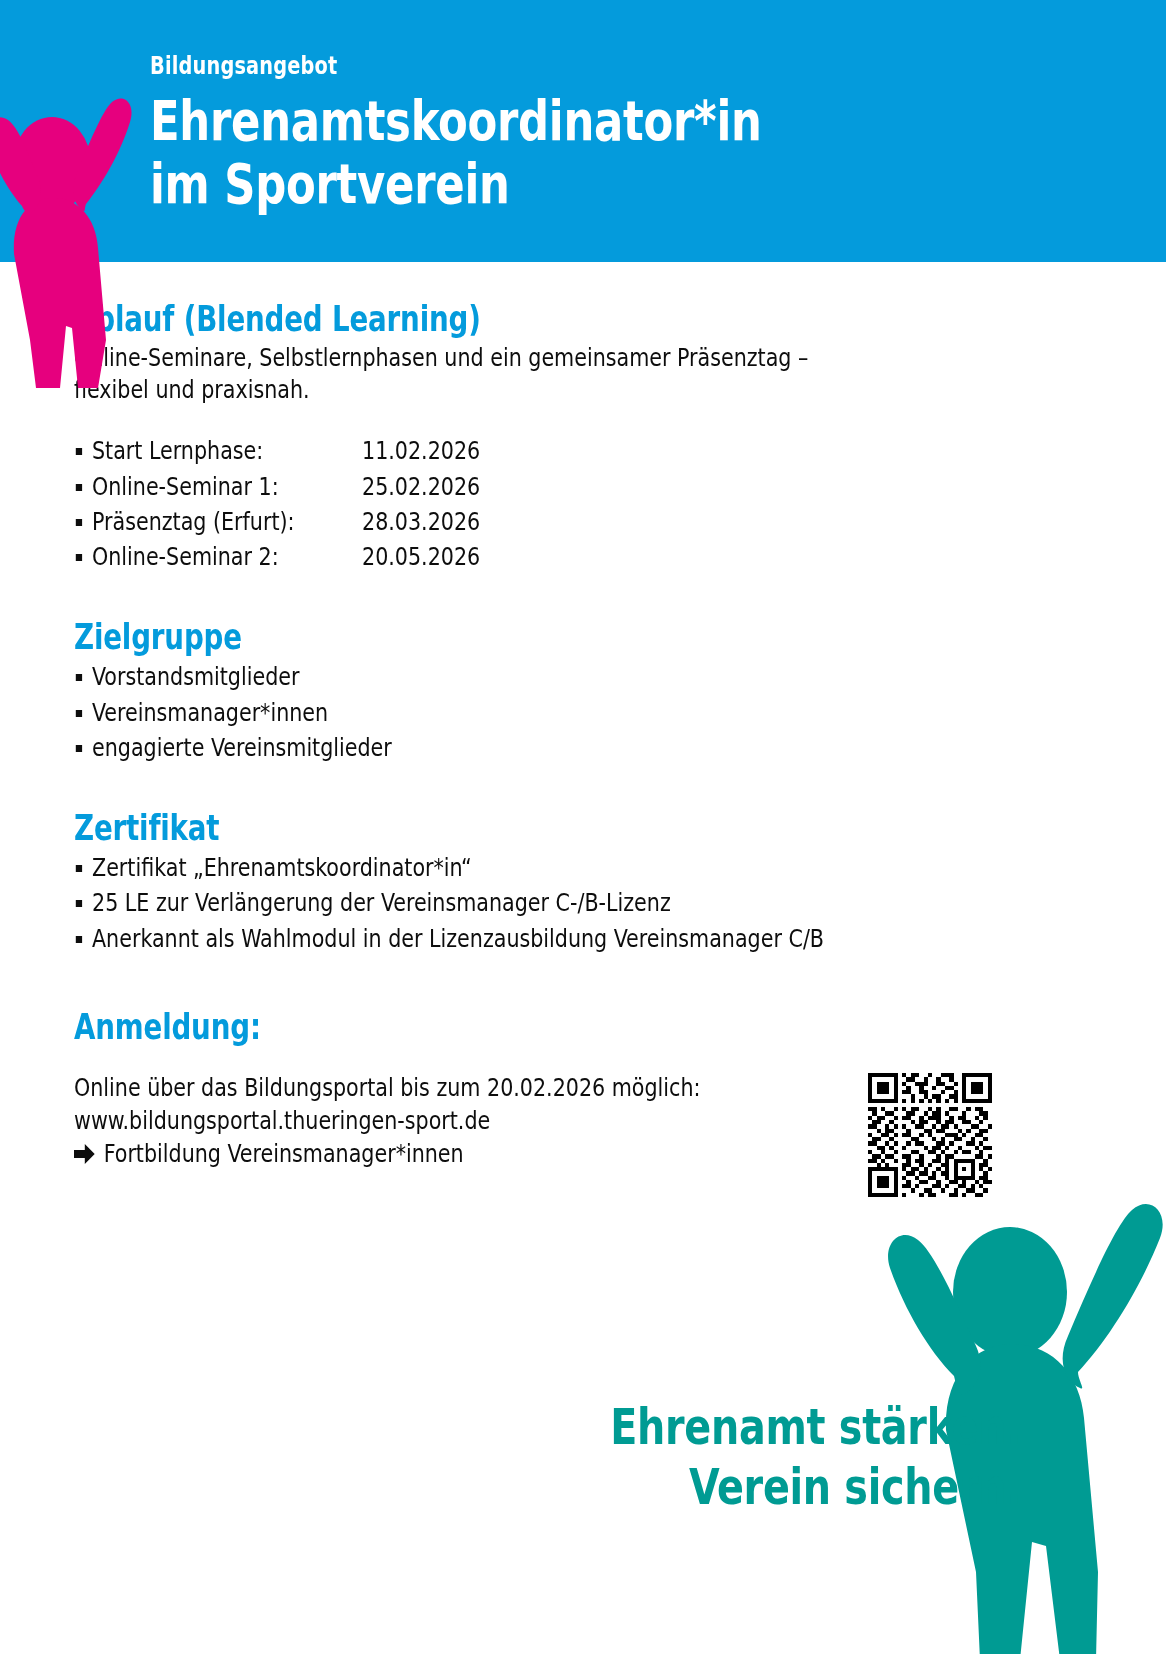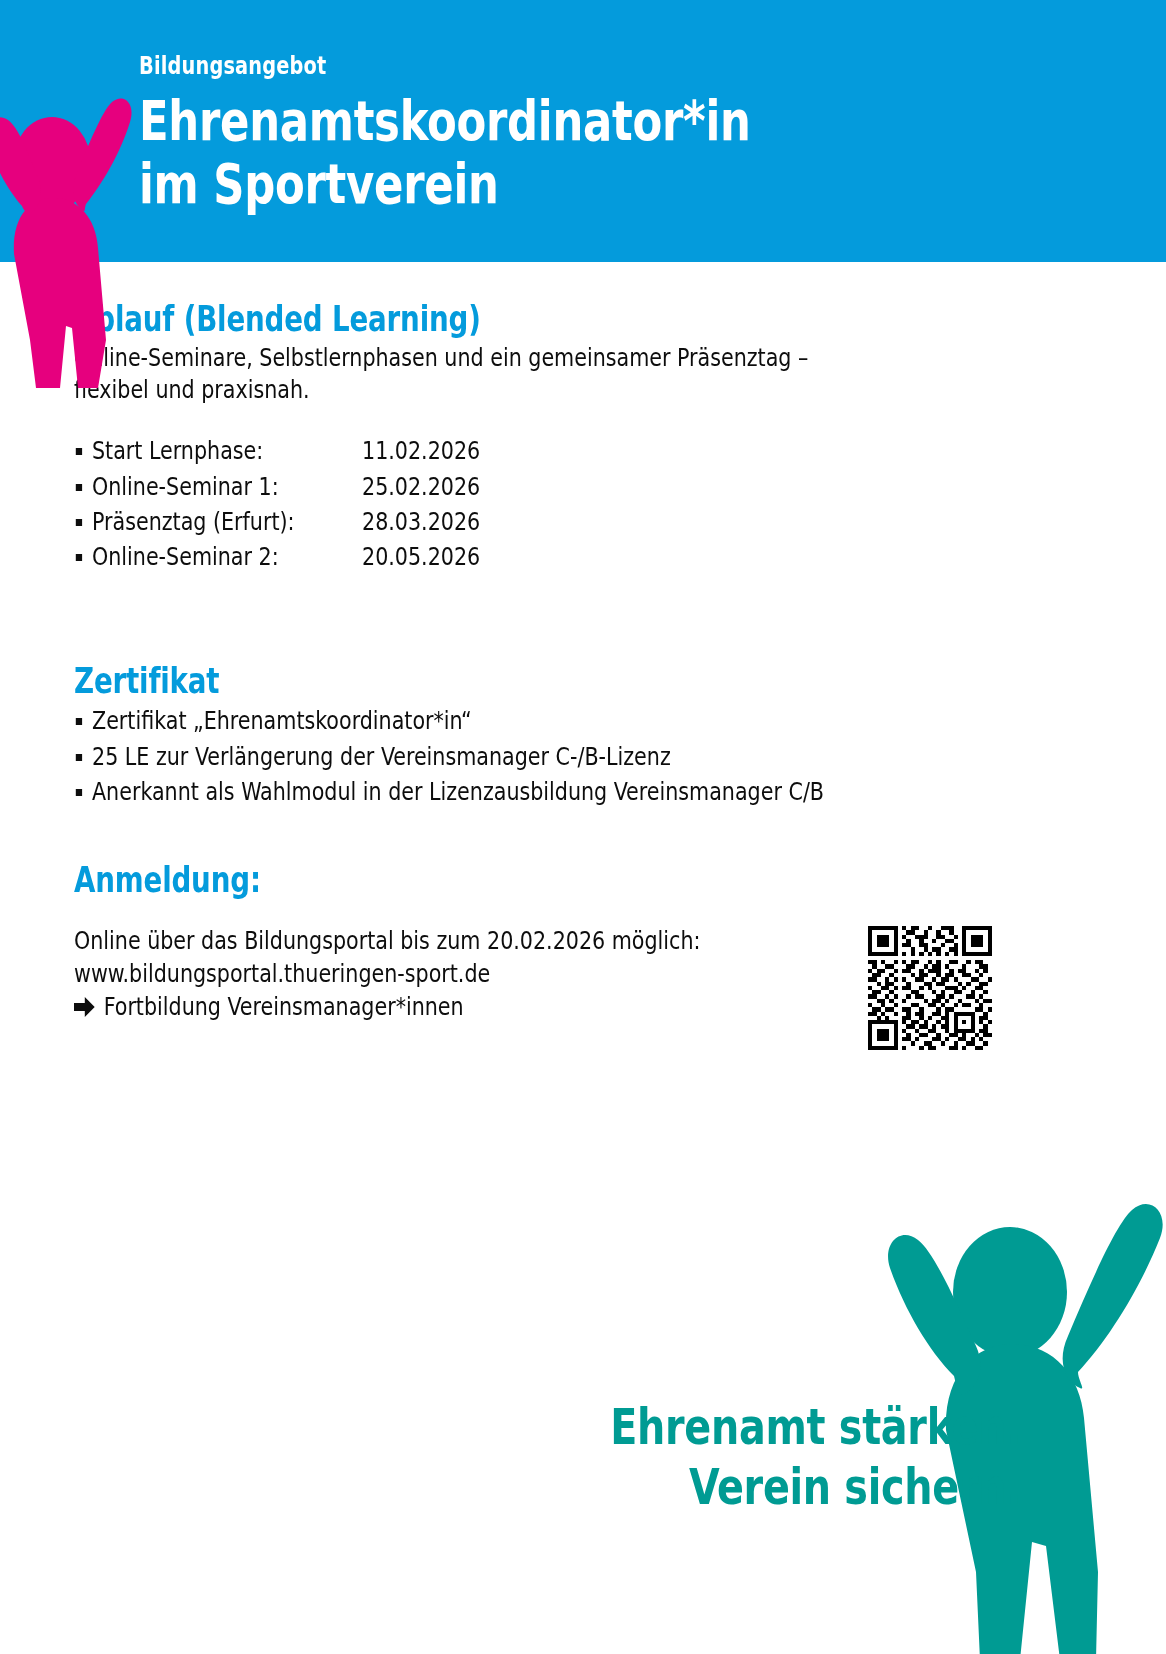--- a/index.html
+++ b/index.html
@@ -22,21 +22,21 @@
   
   .header-band {
     position: absolute;
     left: 0; top: 0;
     width: 1166px;
     height: 262px;
     background: #049BDC;
   }
   .header-text {
     position: absolute;
-    left: 139px;
+    left: 150px;
     top: 52px;
     width: 900px;
     z-index: 6;
   }
   .kicker {
     font-size: 25px;
     font-weight: 700;
     color: #ffffff;
     letter-spacing: 0.2px;
     line-height: 1.1;
@@ -288,20 +288,28 @@
       <ul class="bullets date-list">
         <li><span class="dl-label">Start Lernphase:</span><span class="dl-value">11.02.2026</span></li>
         <li><span class="dl-label">Online-Seminar 1:</span><span class="dl-value">25.02.2026</span></li>
         <li><span class="dl-label">Präsenztag (Erfurt):</span><span class="dl-value">28.03.2026</span></li>
         <li><span class="dl-label">Online-Seminar 2:</span><span class="dl-value">20.05.2026</span></li>
       </ul>
     </div>
 
     <div class="gap-md"></div>
 
+    <div class="section">
+      <h2 class="sec-title">Zielgruppe</h2>
+      <ul class="bullets">
+        <li>Vorstandsmitglieder</li>
+        <li>Vereinsmanager*innen</li>
+        <li>engagierte Vereinsmitglieder</li>
+      </ul>
+    </div>
 
     <div class="gap-md"></div>
 
     <div class="section">
       <h2 class="sec-title">Zertifikat</h2>
       <ul class="bullets">
         <li>Zertifikat „Ehrenamtskoordinator*in“</li>
         <li>25 LE zur Verlängerung der Vereinsmanager C-/B-Lizenz</li>
         <li>Anerkannt als Wahlmodul in der Lizenzausbildung Vereinsmanager C/B</li>
       </ul>

